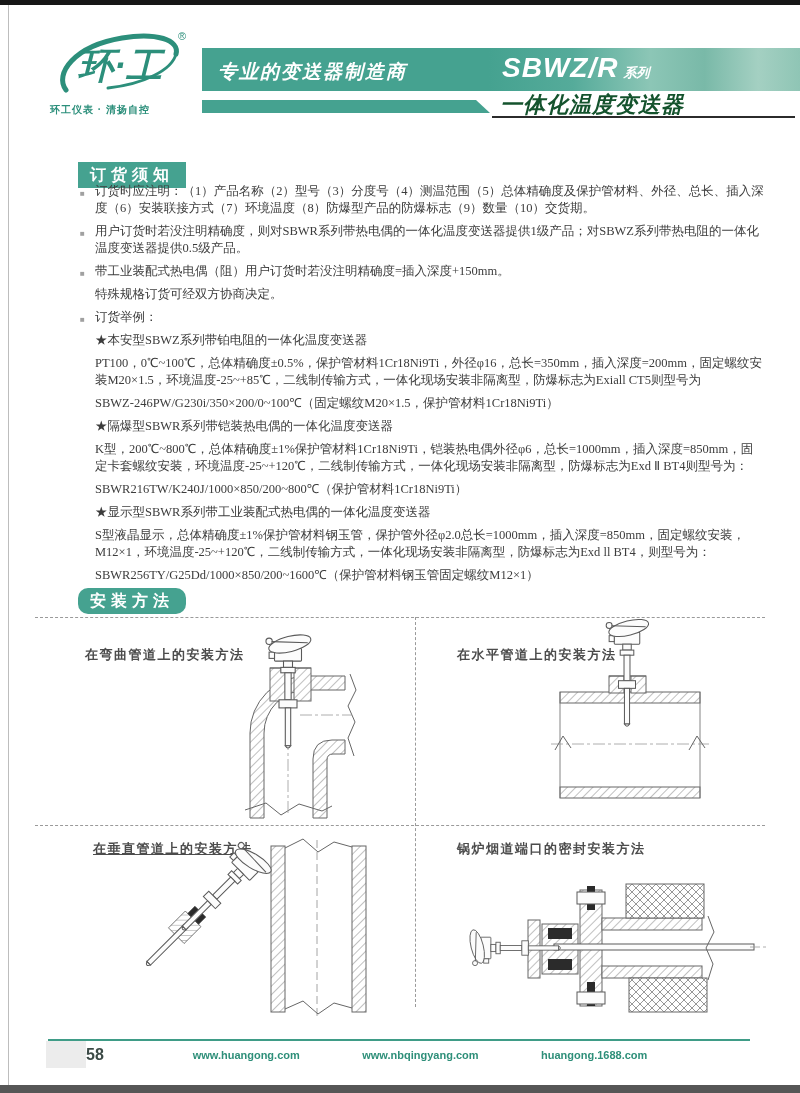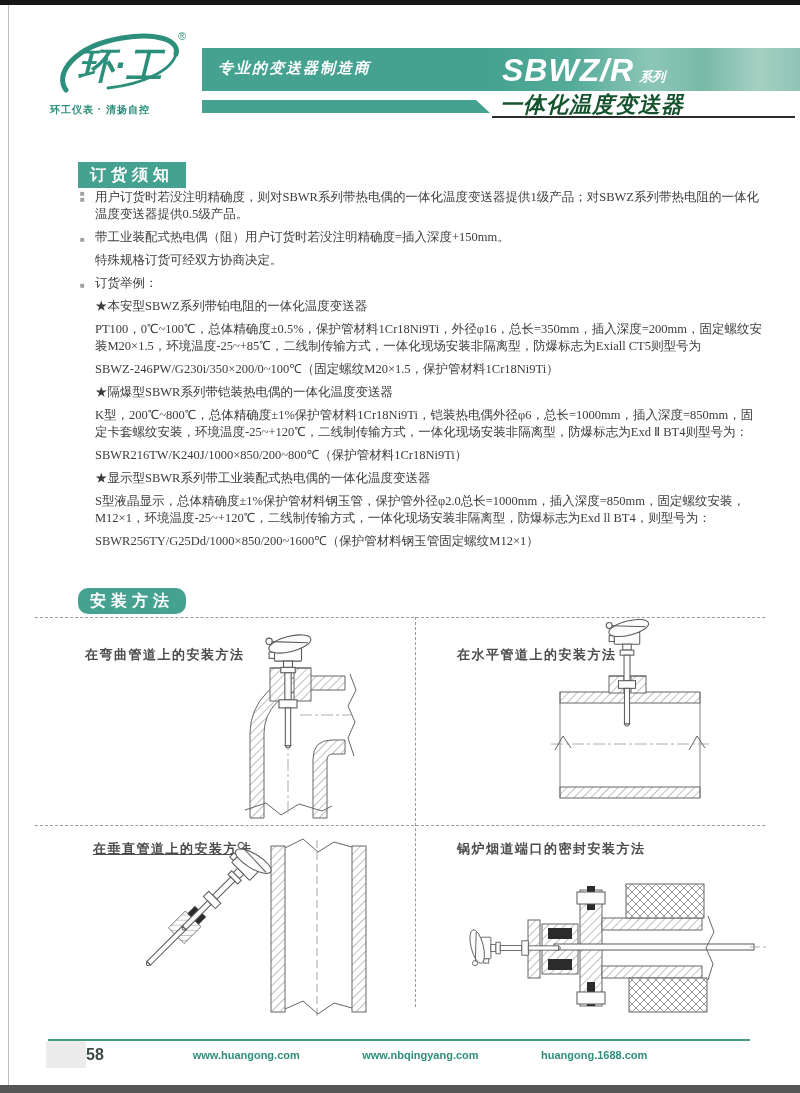--- a/index.html
+++ b/index.html
@@ -9,24 +9,24 @@
   .top-bar  { position:absolute; left:0; top:0; width:800px; height:5px; background:#161616; }
   .bottom-bar{ position:absolute; left:0; top:1085px; width:800px; height:8px; background:#565656; }
   .left-rule{ position:absolute; left:8px; top:5px; width:1px; height:1080px; background:#bdbdbd; }
 
   
   .logo-svg { position:absolute; left:48px; top:26px; }
   .logo-sub { position:absolute; left:50px; top:103px; width:180px; font-size:10px; font-weight:bold;
               color:#2c8f7b; letter-spacing:1px; white-space:nowrap; }
   .banner { position:absolute; left:202px; top:48px; width:598px; height:43px;
             background:linear-gradient(90deg,#45a290 0%,#45a290 48%,#55ab9a 62%,#8cc6b6 75%,#79b9a8 84%,#a4d0c2 93%,#8fc5b5 100%); }
-  .banner .tagline { position:absolute; left:16px; top:11px; font-size:15px; font-style:italic; font-weight:bold;
+  .banner .tagline { position:absolute; left:16px; top:11px; font-size:19px; font-style:italic; font-weight:bold;
                      color:#ffffff; letter-spacing:2px; }
   .banner .series { position:absolute; left:300px; top:4px; color:#ffffff; font-style:italic; white-space:nowrap; }
-  .banner .series b { font-size:32px; letter-spacing:1px; }
+  .banner .series b { font-size:28px; letter-spacing:1px; }
   .banner .series i { font-size:13px; font-weight:bold; margin-left:5px; }
   .subbar { position:absolute; left:202px; top:100px; width:288px; height:13px; background:#45a290;
             clip-path:polygon(0 0, calc(100% - 14px) 0, 100% 100%, 0 100%); }
   .product-title { position:absolute; left:500px; top:90px; font-size:22px; font-weight:bold; font-style:italic;
                    color:#14532d; letter-spacing:1px; white-space:nowrap; }
   .title-rule { position:absolute; left:492px; top:116px; width:303px; height:2px; background:#2b2b2b; }
 
   
   .sec-title { position:absolute; left:78px; width:108px; height:26px; background:#45a290; color:#ffffff;
                font-size:16px; font-weight:bold; letter-spacing:5px; text-align:center; line-height:26px; }
@@ -103,21 +103,21 @@
     <span class="tagline">专业的变送器制造商</span>
     <span class="series"><b>SBWZ/R</b><i>系列</i></span>
   </div>
   <div class="subbar"></div>
   <div class="product-title">一体化温度变送器</div>
   <div class="title-rule"></div>
 
   <div class="sec-title" id="sec-order">订货须知</div>
 
   <div class="order-list">
-    <div class="oi bullet"><span class="mk">■</span></div>
+    <div class="oi bullet"><span class="mk">■</span><span>订货时应注明：（1）产品名称（2）型号（3）分度号（4）测温范围（5）总体精确度及保护管材料、外径、总长、插入深度（6）安装联接方式（7）环境温度（8）防爆型产品的防爆标志（9）数量（10）交货期。</span></div>
     <div class="oi bullet"><span class="mk">■</span><span>用户订货时若没注明精确度，则对SBWR系列带热电偶的一体化温度变送器提供1级产品；对SBWZ系列带热电阻的一体化温度变送器提供0.5级产品。</span></div>
     <div class="oi bullet"><span class="mk">■</span><span>带工业装配式热电偶（阻）用户订货时若没注明精确度=插入深度+150mm。</span></div>
     <div class="oi plain"><span>特殊规格订货可经双方协商决定。</span></div>
     <div class="oi bullet"><span class="mk">■</span><span>订货举例：</span></div>
     <div class="oi star"><span>★本安型SBWZ系列带铂电阻的一体化温度变送器</span></div>
     <div class="oi plain"><span>PT100，0℃~100℃，总体精确度±0.5%，保护管材料1Cr18Ni9Ti，外径φ16，总长=350mm，插入深度=200mm，固定螺纹安装M20×1.5，环境温度-25~+85℃，二线制传输方式，一体化现场安装非隔离型，防爆标志为Exiall CT5则型号为</span></div>
     <div class="oi plain"><span>SBWZ-246PW/G230i/350×200/0~100℃（固定螺纹M20×1.5，保护管材料1Cr18Ni9Ti）</span></div>
     <div class="oi star"><span>★隔爆型SBWR系列带铠装热电偶的一体化温度变送器</span></div>
     <div class="oi plain"><span>K型，200℃~800℃，总体精确度±1%保护管材料1Cr18Ni9Ti，铠装热电偶外径φ6，总长=1000mm，插入深度=850mm，固定卡套螺纹安装，环境温度-25~+120℃，二线制传输方式，一体化现场安装非隔离型，防爆标志为Exd Ⅱ BT4则型号为：</span></div>
     <div class="oi plain"><span>SBWR216TW/K240J/1000×850/200~800℃（保护管材料1Cr18Ni9Ti）</span></div>

